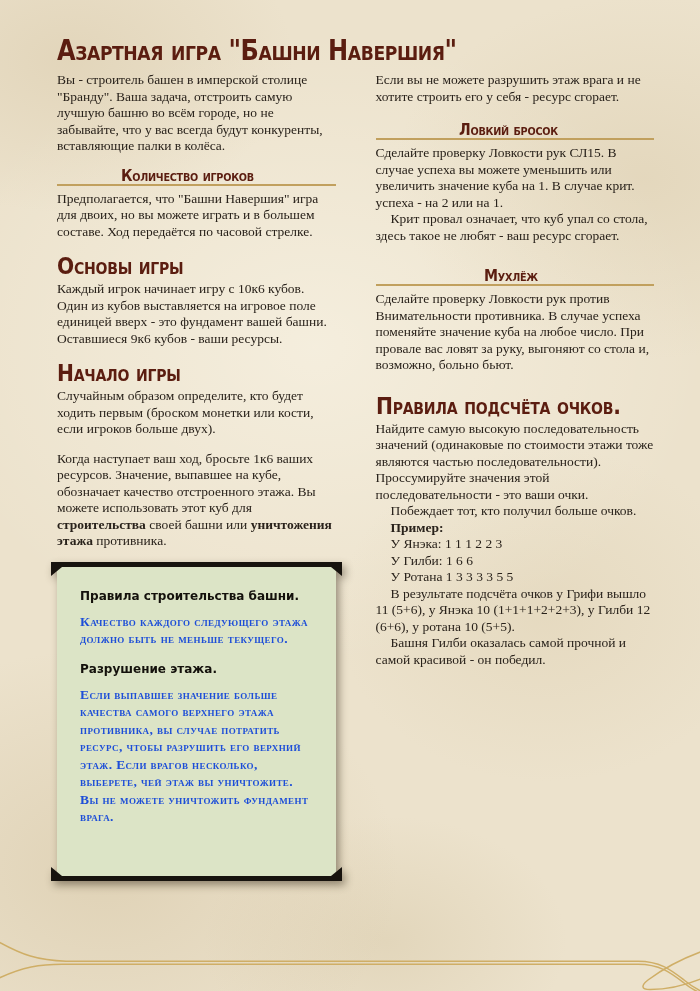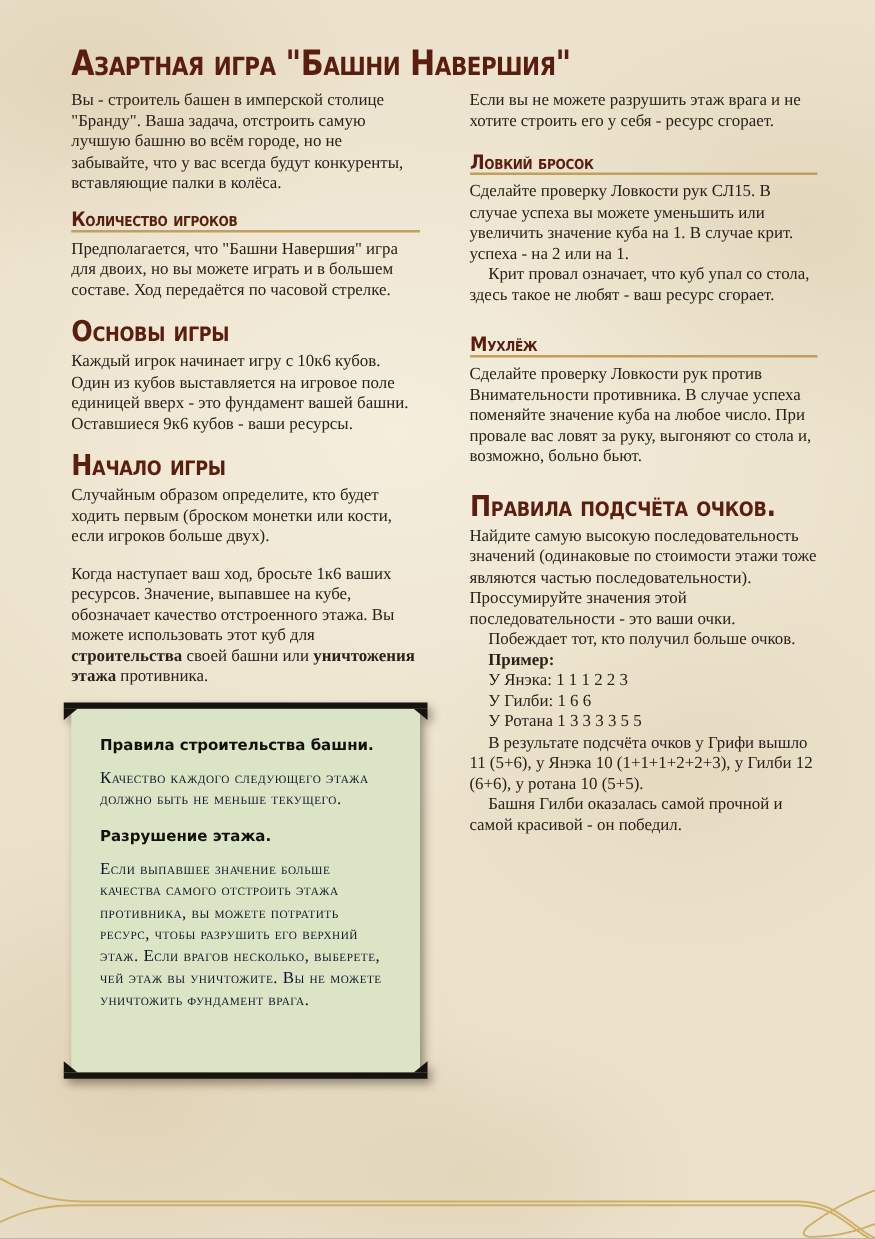--- a/index.html
+++ b/index.html
@@ -24,21 +24,21 @@
     font-size:28px; line-height:1.05; display:inline-block;
     transform:scaleX(.86); transform-origin:left center; white-space:nowrap;
     letter-spacing:-.5px;
   }
   .columns { display:flex; gap:40px; margin:0 46px 0 57px; }
   .col { flex:1; min-width:0; }
   p.body { font-size:13.5px; line-height:16.5px; text-align:left; }
   p.indent { text-indent:15px; }
   .sec { margin-top:13px; }
   .h1row { margin:14px 0 3px; }
-  .h2row { border-bottom:2px solid #c1a05e; padding-bottom:0px; margin:13px 0 5px; line-height:15px; }
+  .h2row { border-bottom:2px solid #c1a05e; padding-bottom:0px; margin:13px 0 5px; line-height:15px;text-align:center; }
   .hmar {
     font-family:"DejaVu Sans", "Liberation Sans", sans-serif;
     font-variant:small-caps; font-weight:bold; color:#5b1d10;
     display:inline-block; transform:scaleX(.88); transform-origin:left center;
     white-space:nowrap; letter-spacing:-.3px;
   }
   .h1t { font-size:23px; line-height:24px; }
   .h2t { font-size:16px; line-height:16px; }
   b.inlinebold { font-weight:bold; }
   
@@ -49,21 +49,21 @@
   .bar.bottom::before{ content:""; position:absolute; left:0;  bottom:5px; width:0; height:0; border-bottom:9px solid #17130e; border-right:11px solid transparent; }
   .bar.bottom::after { content:""; position:absolute; right:0; bottom:5px; width:0; height:0; border-bottom:9px solid #17130e; border-left:11px solid transparent; }
   .notebody { background:#dce4c6; padding:21px 23px 38px 23px; }
   .note-h {
     font-family:"DejaVu Sans", "Liberation Sans", sans-serif;
     font-weight:bold; color:#14110c; font-size:12px; line-height:17px; margin-bottom:8px;
   }
   .note-h + .note-p { margin-bottom:12px; }
   .note-p {
     font-variant:small-caps; font-size:13.5px; line-height:17.5px;
-    letter-spacing:.4px; color:#0f172a;
+    letter-spacing:.4px; color:#1d4ed8;font-weight:bold;
   }
   .footer-svg { position:absolute; left:0; bottom:0; width:700px; height:62px; }
 </style>
 </head>
 <body>
 
 <div class="page">
 
   <div class="title-wrap">
     <span class="doc-title">Азартная игра "Башни Навершия"</span>
@@ -98,21 +98,21 @@
       <div class="sec">
         <p class="body"><span>Когда наступает ваш ход, бросьте 1к6 ваших ресурсов. Значение, выпавшее на кубе, обозначает качество отстроенного этажа. Вы можете использовать этот куб для </span><b class="inlinebold">строительства</b><span> своей башни или </span><b class="inlinebold">уничтожения этажа</b><span> противника.</span></p>
       </div>
 
       <div class="notebox">
         <div class="bar top"></div>
         <div class="notebody">
           <div class="note-h">Правила строительства башни.</div>
           <p class="note-p">Качество каждого следующего этажа должно быть не меньше текущего.</p>
           <div class="note-h" style="margin-top:13px;">Разрушение этажа.</div>
-          <p class="note-p">Если выпавшее значение больше качества самого отстроить этажа противника, вы можете потратить ресурс, чтобы разрушить его верхний этаж. Если врагов несколько, выберете, чей этаж вы уничтожите. Вы не можете уничтожить фундамент врага.</p>
+          <p class="note-p">Если выпавшее значение больше качества самого верхнего этажа противника, вы случае потратить ресурс, чтобы разрушить его верхний этаж. Если врагов несколько, выберете, чей этаж вы уничтожите. Вы не можете уничтожить фундамент врага.</p>
         </div>
         <div class="bar bottom"></div>
       </div>
     </div>
 
     <div class="col">
       <p class="body">Если вы не можете разрушить этаж врага и не хотите строить его у себя - ресурс сгорает.</p>
 
       <div class="sec" style="margin-top:17px;">
         <div class="h2row">

